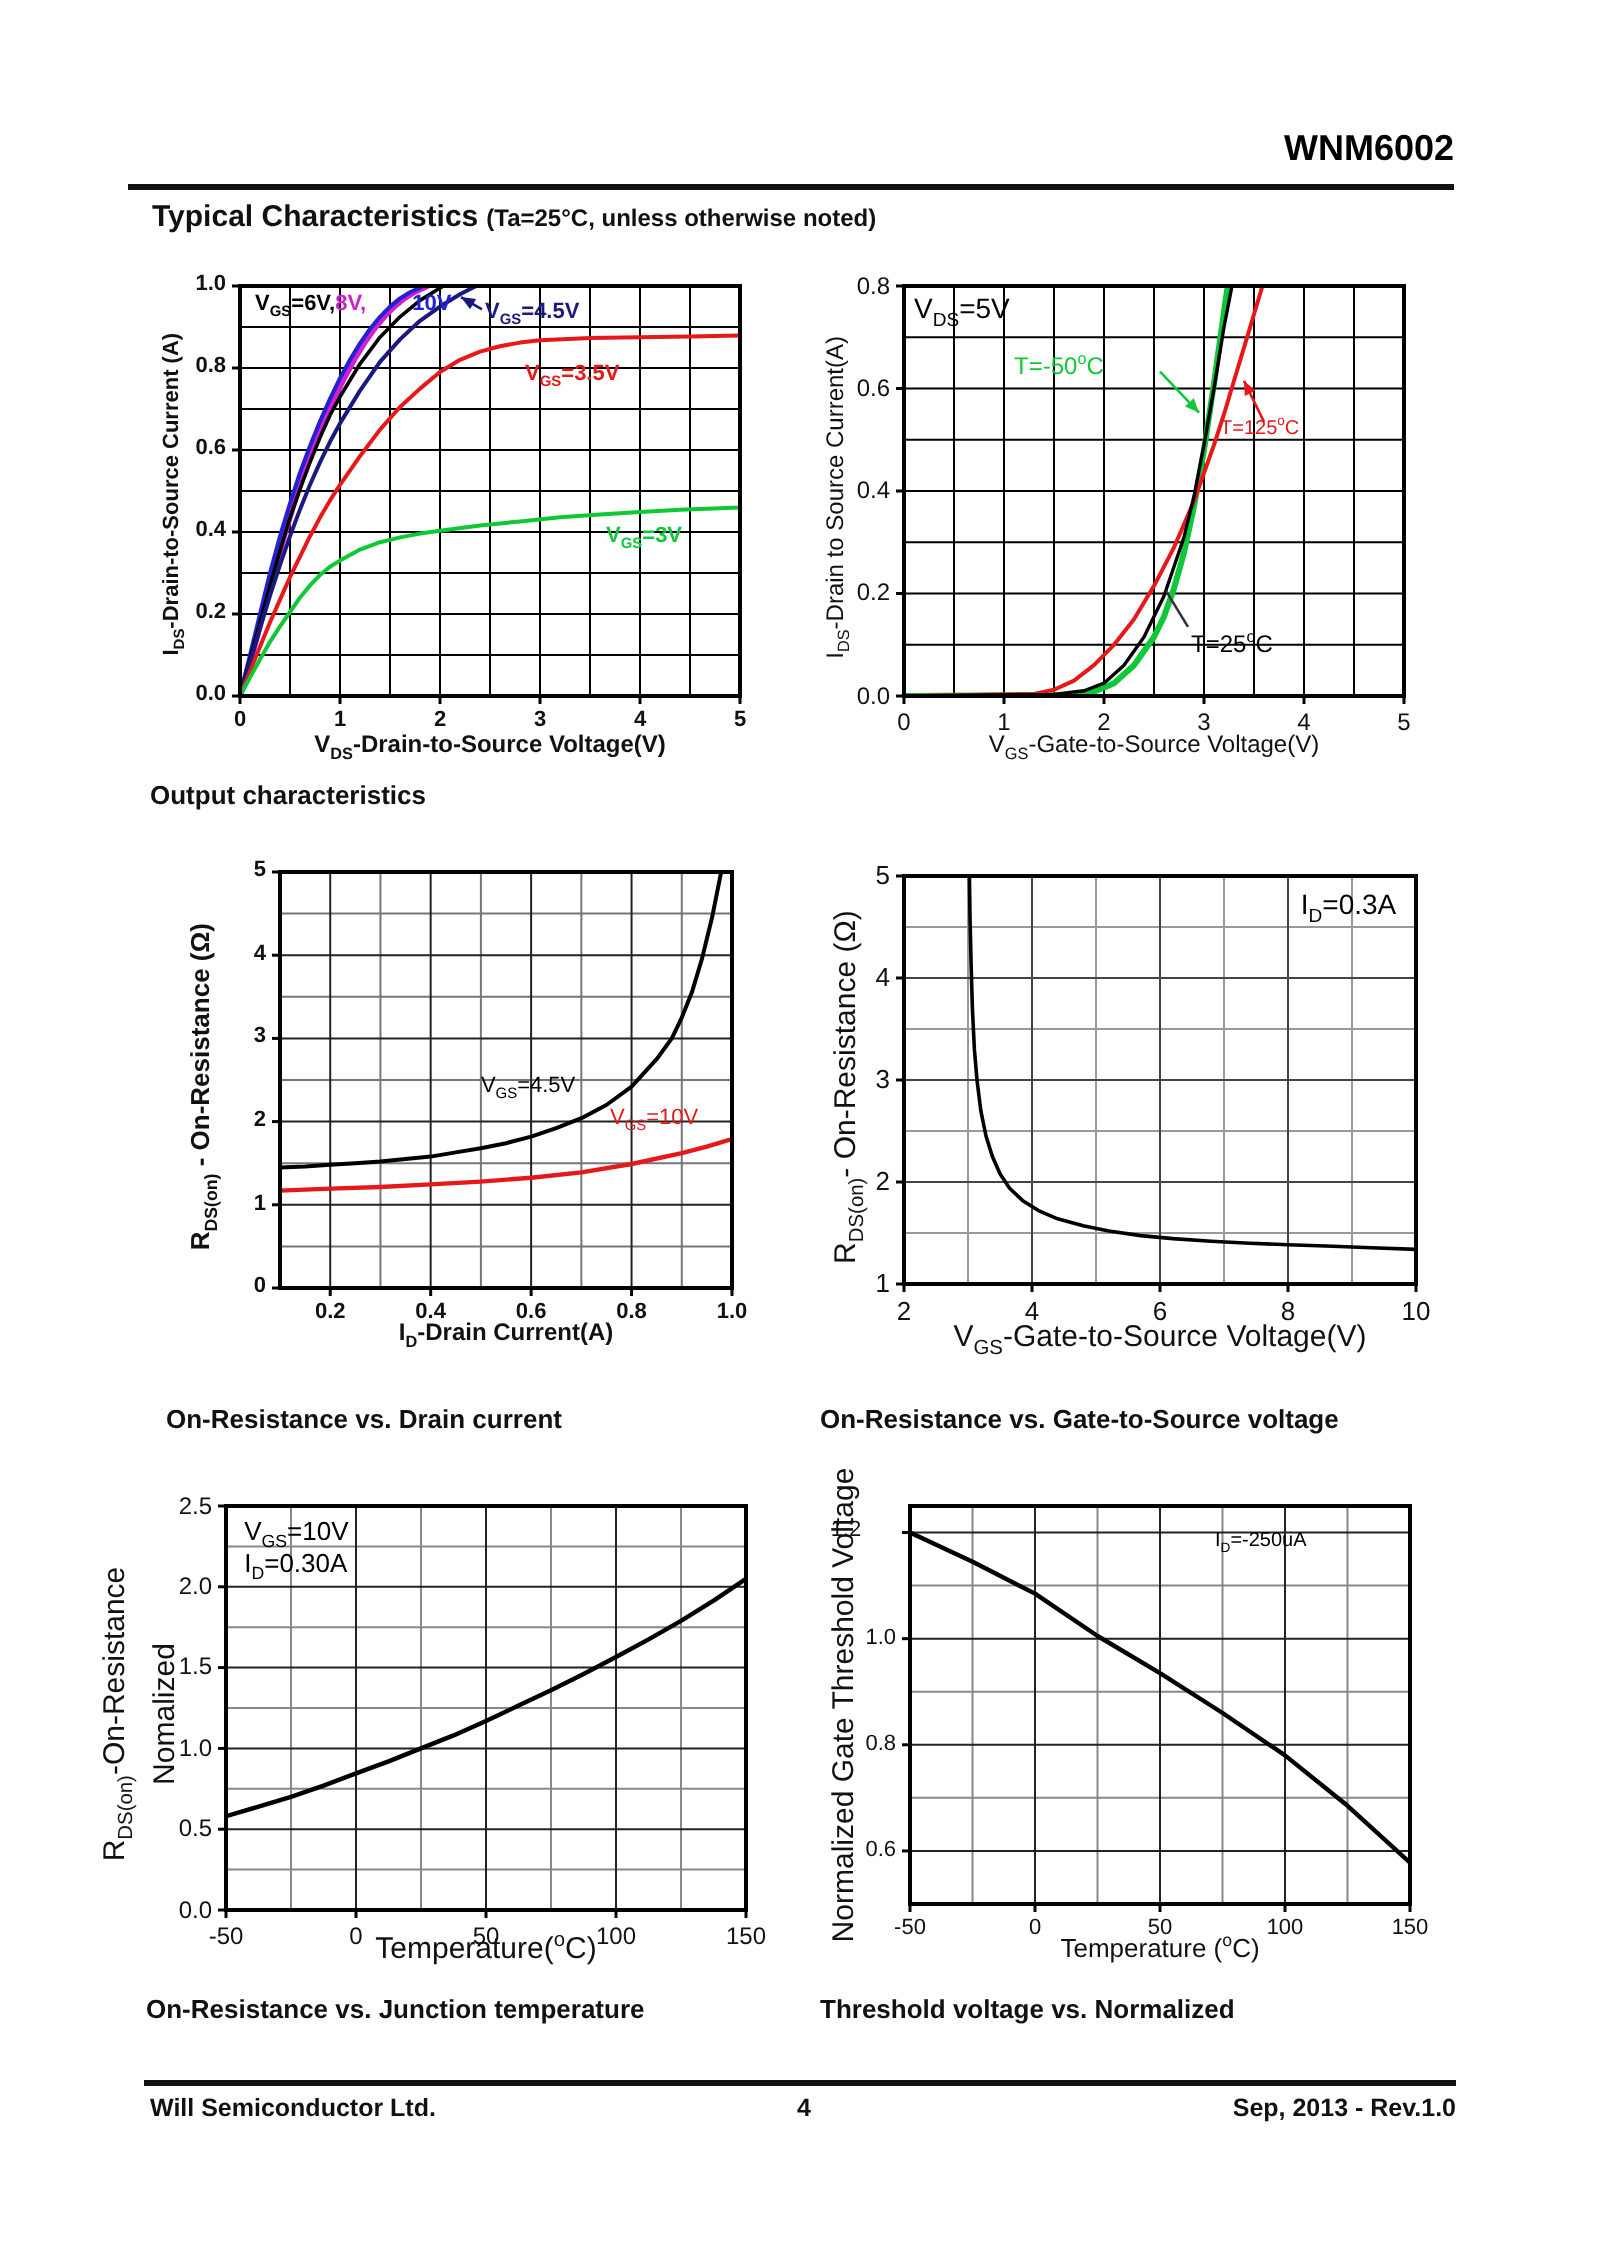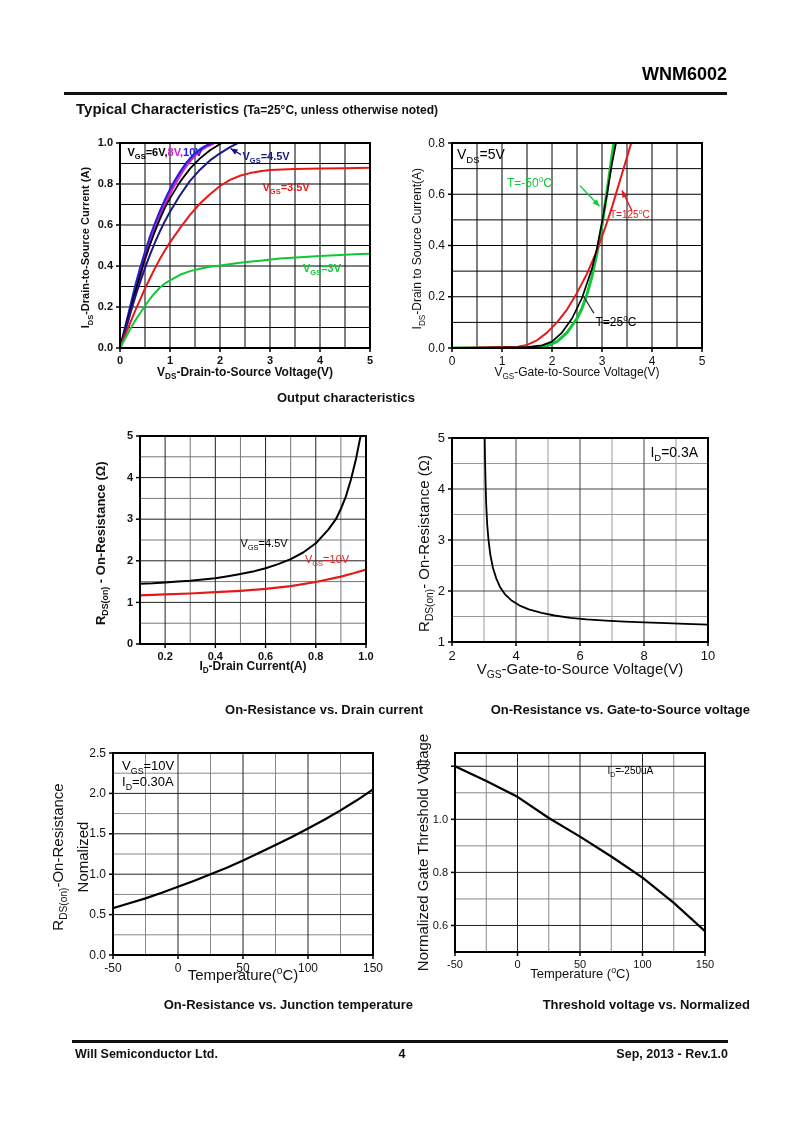--- a/index.html
+++ b/index.html
@@ -11,21 +11,21 @@
   .partno{position:absolute;left:520px;top:64px;width:207px;text-align:right;font-weight:700;font-size:18px;color:#000;}
   .hrule{position:absolute;left:64px;top:92px;width:663px;height:3px;background:#111;}
   .sect{position:absolute;left:76px;top:100px;white-space:nowrap;}
   .sect .t{font-size:15px;font-weight:700;}
   .sect .n{font-size:12px;font-weight:700;margin-left:4px;}
   
   .chart{position:absolute;}
   .chart svg{position:absolute;left:0;top:0;}
   .cl{position:absolute;white-space:nowrap;line-height:1.15;}
   .tick{position:absolute;white-space:nowrap;}
-  .caption{position:absolute;text-align:right;font-weight:700;font-size:13px;}
+  .caption{position:absolute;text-align:left;font-weight:700;font-size:13px;}
   sub{font-size:0.68em;}
   sup{font-size:0.68em;}
   
   .frule{position:absolute;left:72px;top:1040px;width:656px;height:3px;background:#111;}
   .ftxt{position:absolute;top:1047px;font-weight:700;font-size:12.5px;white-space:nowrap;}
   .f-left{left:75px;}
   .f-center{left:252px;width:300px;text-align:center;}
   .f-right{left:428px;width:300px;text-align:right;}
 </style>
 </head>
@@ -95,21 +95,21 @@
       <div class="tick" style="left: 128px; top: 219px; width: 44px; text-align: center; font-size: 11px; font-weight: 700;">2</div>
       <div class="tick" style="left: 178px; top: 219px; width: 44px; text-align: center; font-size: 11px; font-weight: 700;">3</div>
       <div class="tick" style="left: 228px; top: 219px; width: 44px; text-align: center; font-size: 11px; font-weight: 700;">4</div>
       <div class="tick" style="left: 278px; top: 219px; width: 44px; text-align: center; font-size: 11px; font-weight: 700;">5</div>
       <div class="tick" style="left: -7px; top: 206.18px; width: 50px; text-align: right; font-size: 11px; font-weight: 700;">0.0</div>
       <div class="tick" style="left: -7px; top: 165.18px; width: 50px; text-align: right; font-size: 11px; font-weight: 700;">0.2</div>
       <div class="tick" style="left: -7px; top: 124.18px; width: 50px; text-align: right; font-size: 11px; font-weight: 700;">0.4</div>
       <div class="tick" style="left: -7px; top: 83.18px; width: 50px; text-align: right; font-size: 11px; font-weight: 700;">0.6</div>
       <div class="tick" style="left: -7px; top: 42.18px; width: 50px; text-align: right; font-size: 11px; font-weight: 700;">0.8</div>
       <div class="tick" style="left: -7px; top: 1.18px; width: 50px; text-align: right; font-size: 11px; font-weight: 700;">1.0</div>
-      <div class="cl" style="left: 57.5px; top: 11.02px; font-size: 11px; font-weight: 700;"><span style="color: rgb(0, 0, 0);">V<sub>GS</sub>=6V,</span><span style="color: rgb(207, 31, 207);">8V,</span><span style="color: rgb(33, 33, 214);">10V</span></div>
+      <div class="cl" style="left: 57.5px; top: 11.02px; font-size: 11px; font-weight: 700;"><span style="color: rgb(0, 0, 0);">V<sub>GS</sub>=6V,</span><span style="color: rgb(207, 31, 207);">8V,</span><span style="color: rgb(33, 33, 214); margin-left: 23px;">10V</span></div>
       <div class="cl" style="left: 172.5px; top: 14.505px; font-size: 11px; font-weight: 700;"><span style="color: rgb(25, 25, 128);">V<sub>GS</sub>=4.5V</span></div>
       <div class="cl" style="left: 192.5px; top: 46.28px; font-size: 11px; font-weight: 700;"><span style="color: rgb(229, 25, 25);">V<sub>GS</sub>=3.5V</span></div>
       <div class="cl" style="left: 233px; top: 127.255px; font-size: 11px; font-weight: 700;"><span style="color: rgb(15, 200, 55);">V<sub>GS</sub>=3V</span></div>
       <div class="cl" style="left: 50px; top: 231px; width: 250px; text-align: center; font-size: 12px; font-weight: 700;">V<sub>DS</sub>-Drain-to-Source Voltage(V)</div>
       <div class="cl" style="left: -132px; top: 103px; width: 300px; text-align: center; font-size: 11px; font-weight: 700; transform: rotate(-90deg); line-height: 15px;">
         <div>I<sub>DS</sub>-Drain-to-Source Current (A)</div>
       </div>
       <div class="caption" style="left: 5px; top: 255px; width: 340px;">Output characteristics</div>
     </div>
   <div class="chart" style="left: 405px; top: 135px; width: 322px; height: 276px;">

